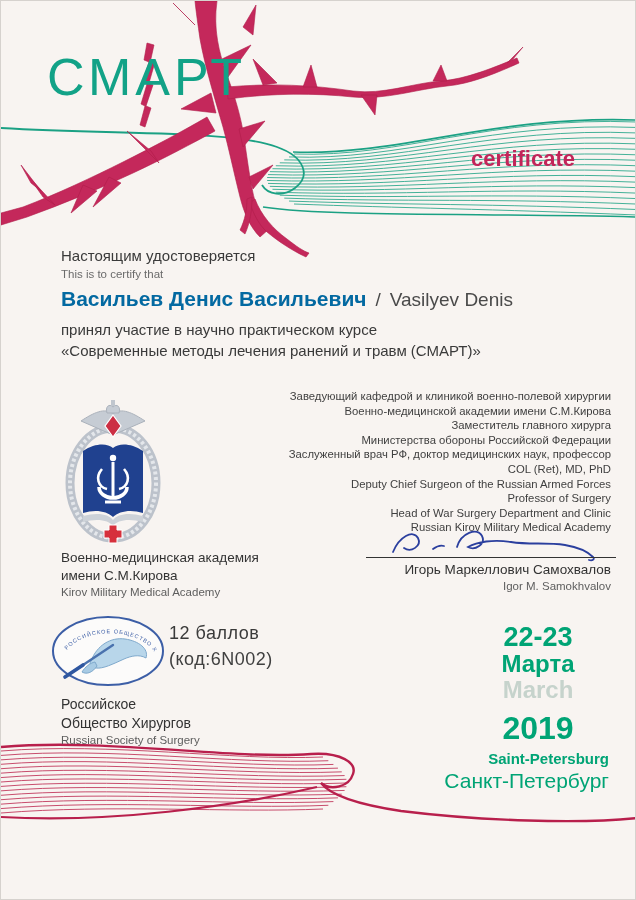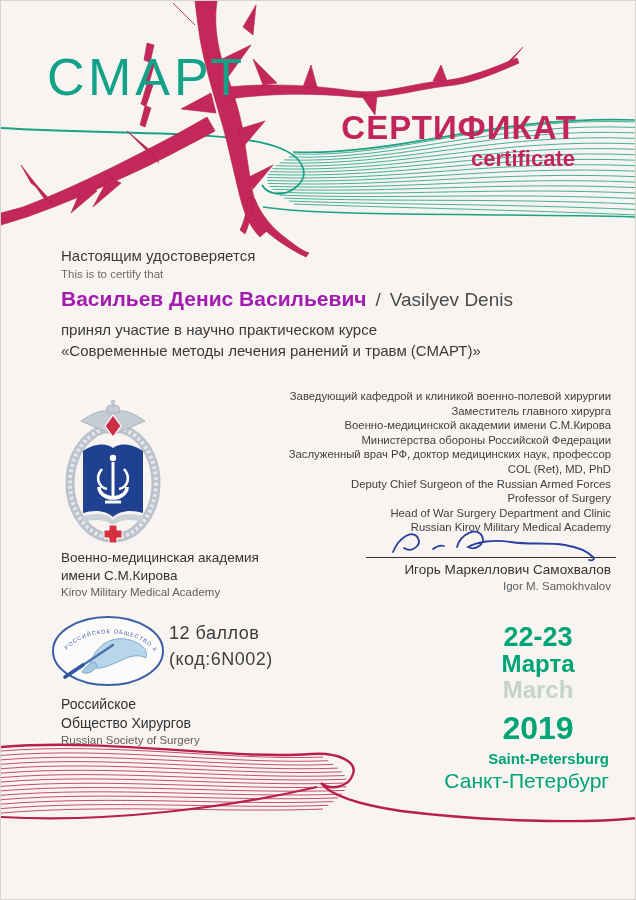--- a/index.html
+++ b/index.html
@@ -21,21 +21,21 @@
     color:var(--green);letter-spacing:4px;line-height:1}
   .cert-title{right:58px;top:110px;font-size:33px;font-weight:bold;
     color:var(--crimson);letter-spacing:1px;line-height:1}
   .cert-sub{right:60px;top:147px;font-size:22px;font-weight:bold;
     color:var(--crimson);line-height:1}
 
   .certify-ru{left:60px;top:246px;font-size:15px;color:var(--ink)}
   .certify-en{left:60px;top:267px;font-size:11.5px;color:var(--ink-light)}
 
   .name-row{left:60px;top:286px;display:flex;align-items:baseline;gap:9px;white-space:nowrap}
-  .name-ru{font-size:21px;font-weight:bold;color:#a21caf}
+  .name-ru{font-size:21px;font-weight:bold;color:#0369a1}
   .name-sep{font-size:19px;color:#4a4a4a}
   .name-en{font-size:19px;color:#4a4a4a}
 
   .course-1{left:60px;top:320px;font-size:15px;color:var(--ink)}
   .course-2{left:60px;top:341px;font-size:15px;color:var(--ink)}
   .course-en{left:60px;top:362px;font-size:11.5px;color:var(--ink-light)}
 
   .titles{right:24px;top:388px;text-align:right;font-size:11.3px;
     color:#3f3f3f;line-height:14.6px;width:420px}
 
@@ -158,39 +158,38 @@
       <path d="M392,551 C398,536 412,528 417,537 C421,545 410,552 403,547"></path>
       <path d="M432,548 C436,545 440,544 443,545"></path>
       <path d="M456,546 C460,532 476,526 481,535 C485,543 474,550 467,546
                C476,541 492,538 510,541 C528,544 546,541 564,544
                C576,546 586,550 592,556 C594,558 592,560 588,559"></path>
     </g>
   </svg>
 
   <div class="abs smart-logo">СМАРТ</div>
 
-  <div class="abs cert-title">СЕРТИФИКАТ</div>
   <div class="abs cert-sub">certificate</div>
 
   <div class="abs certify-ru">Настоящим удостоверяется</div>
   <div class="abs certify-en">This is to certify that</div>
 
   <div class="abs name-row">
     <span class="name-ru">Васильев Денис Васильевич</span>
     <span class="name-sep">/</span>
     <span class="name-en">Vasilyev Denis</span>
   </div>
 
   <div class="abs course-1">принял участие в научно практическом курсе</div>
   <div class="abs course-2">«Современные методы лечения ранений и травм (СМАРТ)»</div>
 
   <div class="abs titles">
     <div>Заведующий кафедрой и клиникой военно-полевой хирургии</div>
+    <div>Военно-медицинской академии имени С.М.Кирова</div>
     <div>Заместитель главного хирурга</div>
-    <div>Военно-медицинской академии имени С.М.Кирова</div>
     <div>Министерства обороны Российской Федерации</div>
     <div>Заслуженный врач РФ, доктор медицинских наук, профессор</div>
     <div>COL (Ret), MD, PhD</div>
     <div>Deputy Chief Surgeon of the Russian Armed Forces</div>
     <div>Professor of Surgery</div>
     <div>Head of War Surgery Department and Clinic</div>
     <div>Russian Kirov Military Medical Academy</div>
   </div>
 
   <div class="abs sig-line"></div>

